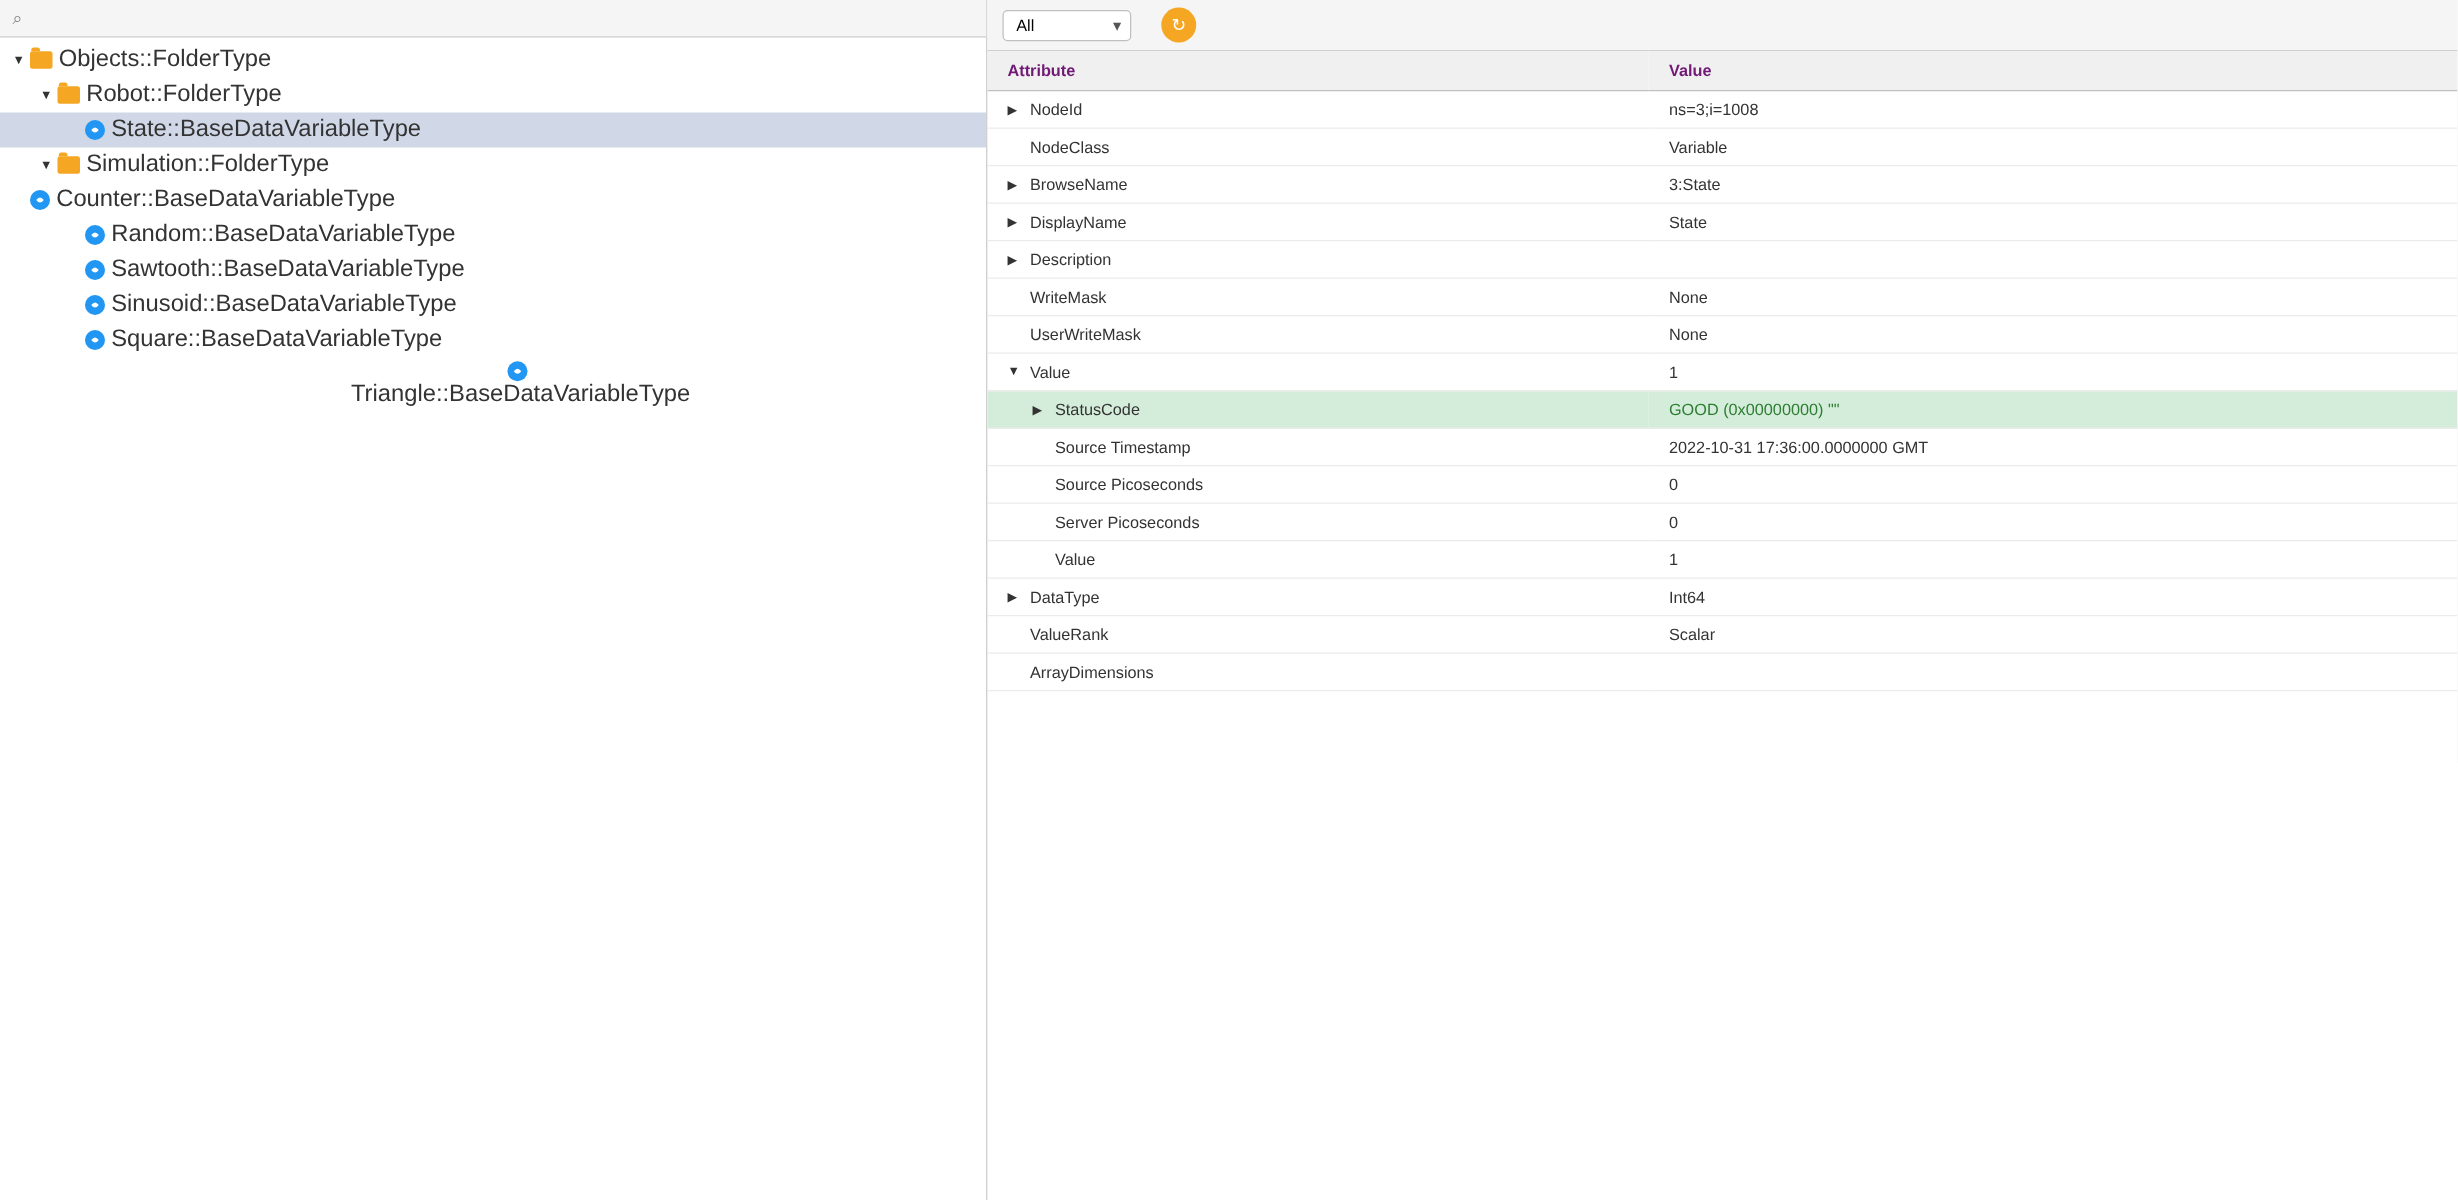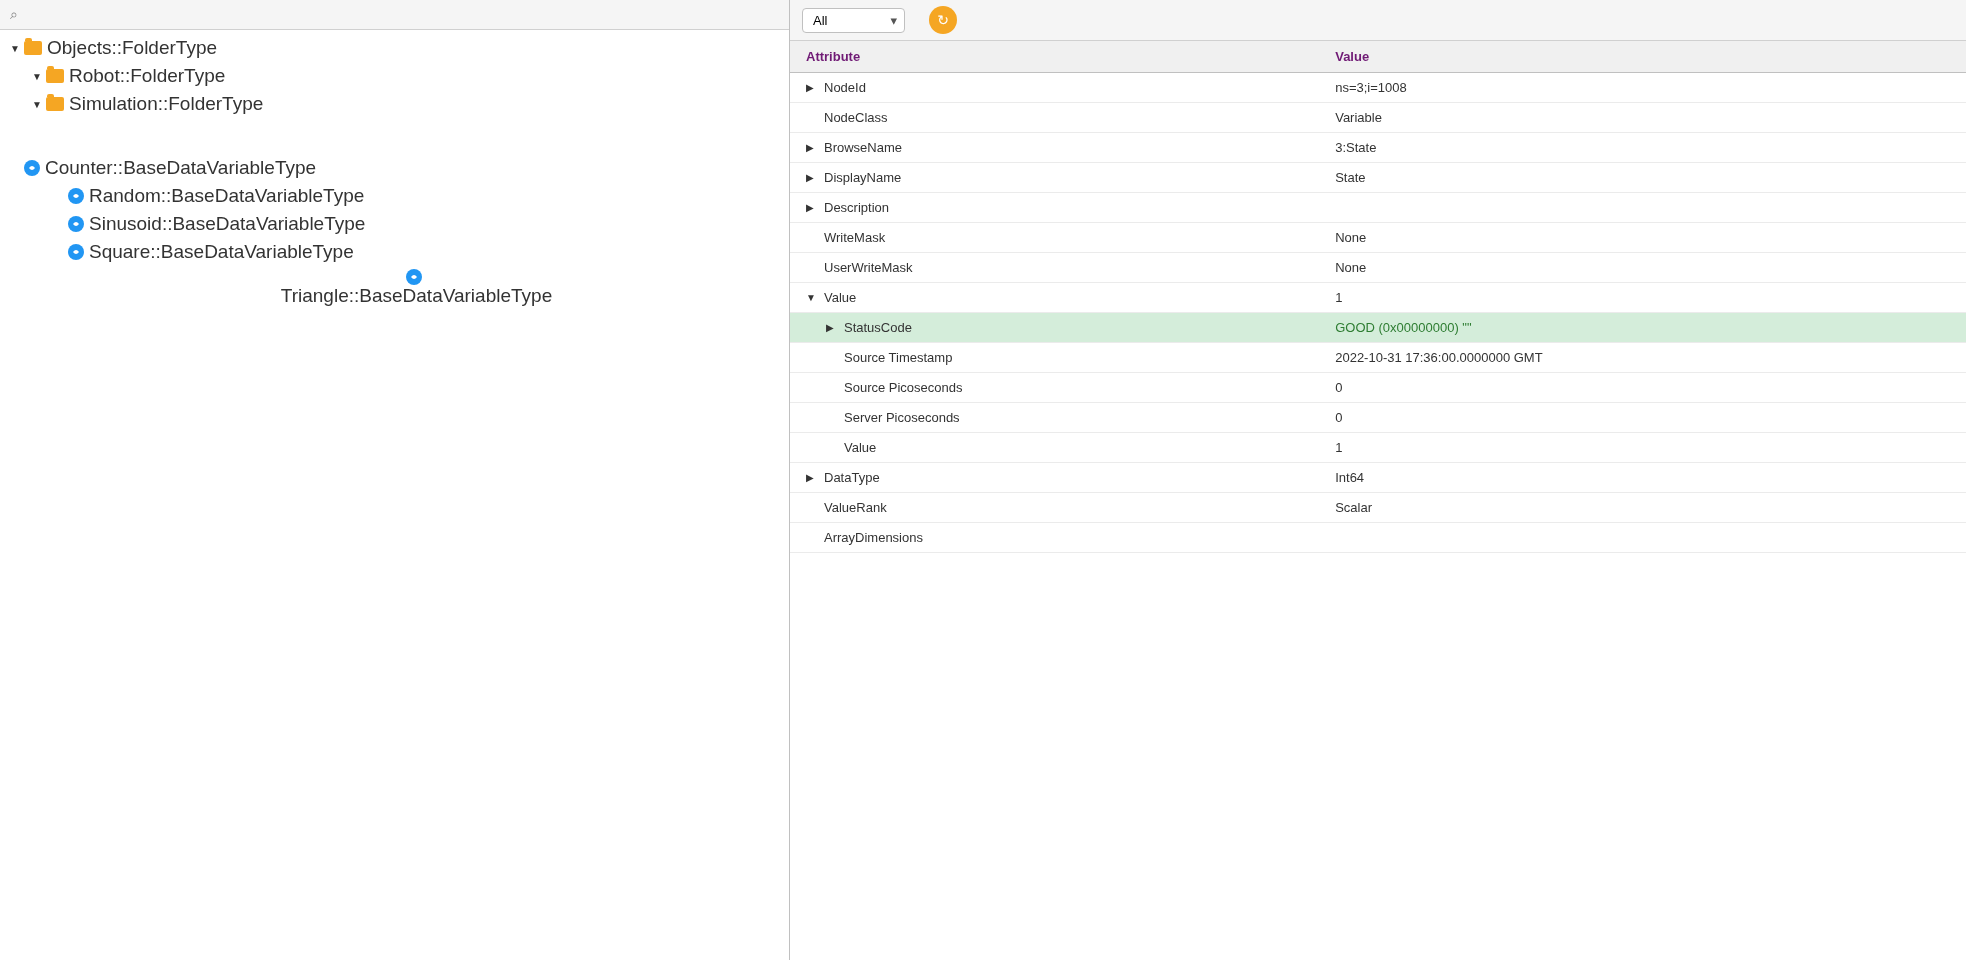--- a/index.html
+++ b/index.html
@@ -250,42 +250,60 @@
       <div class="tree-item" style="padding-left: 8px;">
         <span class="toggle">▼</span>
         <span class="folder-icon"></span>
         <span class="label">Objects::FolderType</span>
       </div>
       <div class="tree-item" style="padding-left: 30px;">
         <span class="toggle">▼</span>
         <span class="folder-icon"></span>
         <span class="label">Robot::FolderType</span>
       </div>
+      <div class="tree-item selected" style="padding-left: 52px;">
+        <span class="toggle"></span>
+        <span class="var-icon">
+          <svg width="10" height="10" viewBox="0 0 10 10">
+            <path d="M2 5 Q5 1 8 5 Q5 9 2 5Z" fill="white"></path>
+          </svg>
+        </span>
+        <span class="label">State::BaseDataVariableType</span>
+      </div>
       <div class="tree-item" style="padding-left: 30px;">
         <span class="toggle">▼</span>
         <span class="folder-icon"></span>
         <span class="label">Simulation::FolderType</span>
       </div>
-      <div class="tree-item" style=" margin-top: 36px;">
+      <div class="tree-item" style="">
         <span class="toggle"></span>
         <span class="var-icon">
           <svg width="10" height="10" viewBox="0 0 10 10">
             <path d="M2 5 Q5 1 8 5 Q5 9 2 5Z" fill="white"></path>
           </svg>
         </span>
         <span class="label">Counter::BaseDataVariableType</span>
       </div>
       <div class="tree-item" style="padding-left: 52px;">
         <span class="toggle"></span>
         <span class="var-icon">
           <svg width="10" height="10" viewBox="0 0 10 10">
             <path d="M2 5 Q5 1 8 5 Q5 9 2 5Z" fill="white"></path>
           </svg>
         </span>
         <span class="label">Random::BaseDataVariableType</span>
+      </div>
+      <div class="tree-item" style="padding-left: 52px;">
+        <span class="toggle"></span>
+        <span class="var-icon">
+          <svg width="10" height="10" viewBox="0 0 10 10">
+            <path d="M2 5 Q5 1 8 5 Q5 9 2 5Z" fill="white"></path>
+          </svg>
+        </span>
+        <span class="label">Sawtooth::BaseDataVariableType</span>
       </div>
       <div class="tree-item" style="padding-left: 52px;">
         <span class="toggle"></span>
         <span class="var-icon">
           <svg width="10" height="10" viewBox="0 0 10 10">
             <path d="M2 5 Q5 1 8 5 Q5 9 2 5Z" fill="white"></path>
           </svg>
         </span>
         <span class="label">Sinusoid::BaseDataVariableType</span>
       </div>

